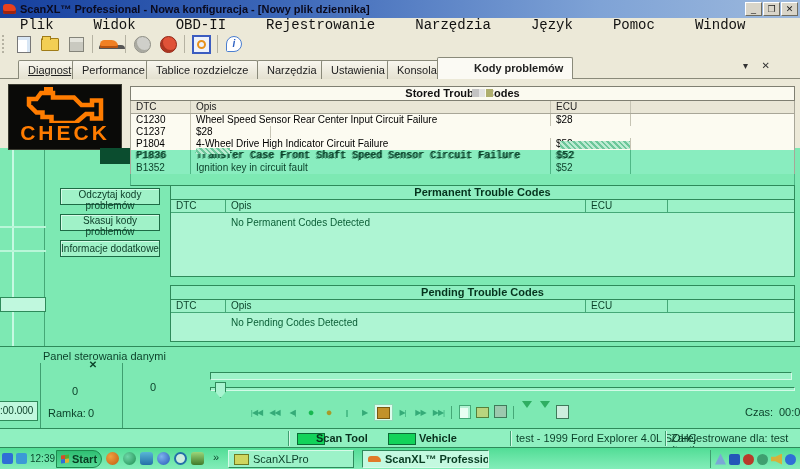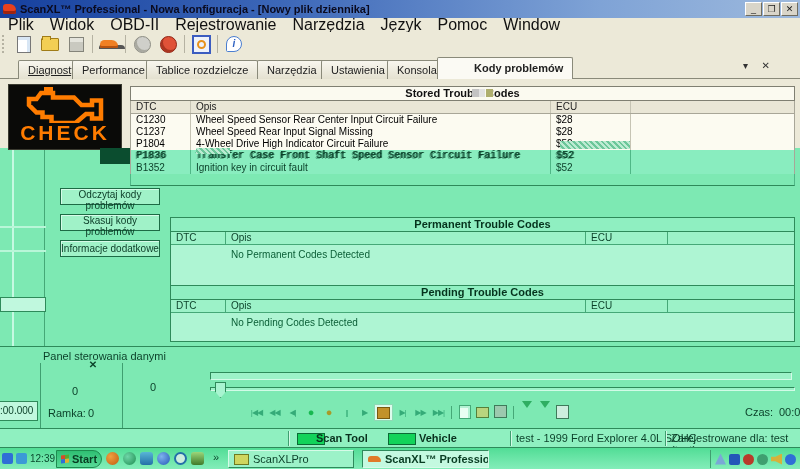--- a/index.html
+++ b/index.html
@@ -14,21 +14,21 @@
     box-shadow:inset 0 -3px 0 #9c2410;}
   .titlebar .title{font-weight:bold;font-size:11px;color:#0a0a1e;white-space:nowrap;}
   .winbtns{position:absolute;right:2px;top:2px;display:flex;gap:1px;}
   .wbtn{width:17px;height:14px;font-size:9px;line-height:12px;text-align:center;
     background:#d9d5c9;border:1px solid #fff;border-right-color:#6f6c5f;border-bottom-color:#6f6c5f;
     color:#1a1a1a;padding:0;font-family:"Liberation Sans",sans-serif;}
 
   
   .menubar{position:absolute;left:0;top:18px;width:800px;height:14px;background:#ece9d8;
     display:flex;align-items:center;}
-  .menu-item{padding:0 8px;font-size:16px;color:#111;}
+  .menu-item{padding:0 20px;font-size:14px;color:#111;font-family:Liberation Mono, monospace;}
 
   
   .toolbar{position:absolute;left:0;top:32px;width:800px;height:24px;background:#ece9d8;
     border-bottom:1px solid #d6d3c4;display:flex;align-items:center;}
   .grip{width:3px;height:18px;margin:0 4px 0 2px;border-left:2px dotted #b5b2a2;}
   .tbtn{width:26px;height:22px;display:flex;align-items:center;justify-content:center;background:transparent;border:none;padding:0;}
   .tsep{width:1px;height:18px;background:#b5b2a2;margin:0 3px;}
   .i-page{width:12px;height:15px;background:#fff;border:1px solid #777;box-shadow:inset -3px 3px 0 #d8e6f4;}
   .i-folder{width:16px;height:11px;background:#f3cf54;border:1px solid #a07c18;border-radius:1px;position:relative;}
   .i-folder:before{content:"";position:absolute;left:0;top:-3px;width:7px;height:3px;background:#f3cf54;border:1px solid #a07c18;border-bottom:none;}
@@ -237,21 +237,20 @@
       <span class="c rest"></span>
     </div>
     <div class="row">
       <span class="c dtc">C1230</span>
       <span class="c opis">Wheel Speed Sensor Rear Center Input Circuit Failure</span>
       <span class="c ecu">$28</span>
       <span class="c rest"></span>
     </div>
     <div class="row">
       <span class="c dtc">C1237</span>
-      <span class="c opis">Wheel Speed Rear Input Signal Missing</span>
       <span class="c ecu">$28</span>
       <span class="c rest"></span>
     </div>
     <div class="row">
       <span class="c dtc">P1804</span>
       <span class="c opis">4-Wheel Drive High Indicator Circuit Failure</span>
       <span class="c ecu">$52</span>
       <span class="c rest"></span>
     </div>
     <div class="row tint glitch-text">
@@ -269,21 +268,21 @@
     <div class="fill"></div>
   </div>
   <div class="title-glitch" style="left:472px;top:89px;width:7px;height:8px;"></div>
   <div class="artifact" style="left:560px;top:141px;width:70px;height:8px;"></div>
   <div class="artifact" style="left:196px;top:148px;width:34px;height:6px;"></div>
 
   <button class="act-btn" style="top:188px;">Odczytaj kody problemów</button>
   <button class="act-btn" style="top:214px;">Skasuj kody problemów</button>
   <button class="act-btn" style="top:240px;">Informacje dodatkowe</button>
 
-  <div class="mgrp" style="top:185px;height:92px;margin-top:32px;">
+  <div class="mgrp" style="top:185px;height:92px;">
     <div class="mtitle">Permanent Trouble Codes</div>
     <div class="mcols">
       <span class="mc dtc">DTC</span>
       <span class="mc opis">Opis</span>
       <span class="mc ecu">ECU</span>
       <span class="mc rest"></span>
     </div>
     <div class="mempty">No Permanent Codes Detected</div>
   </div>
 

